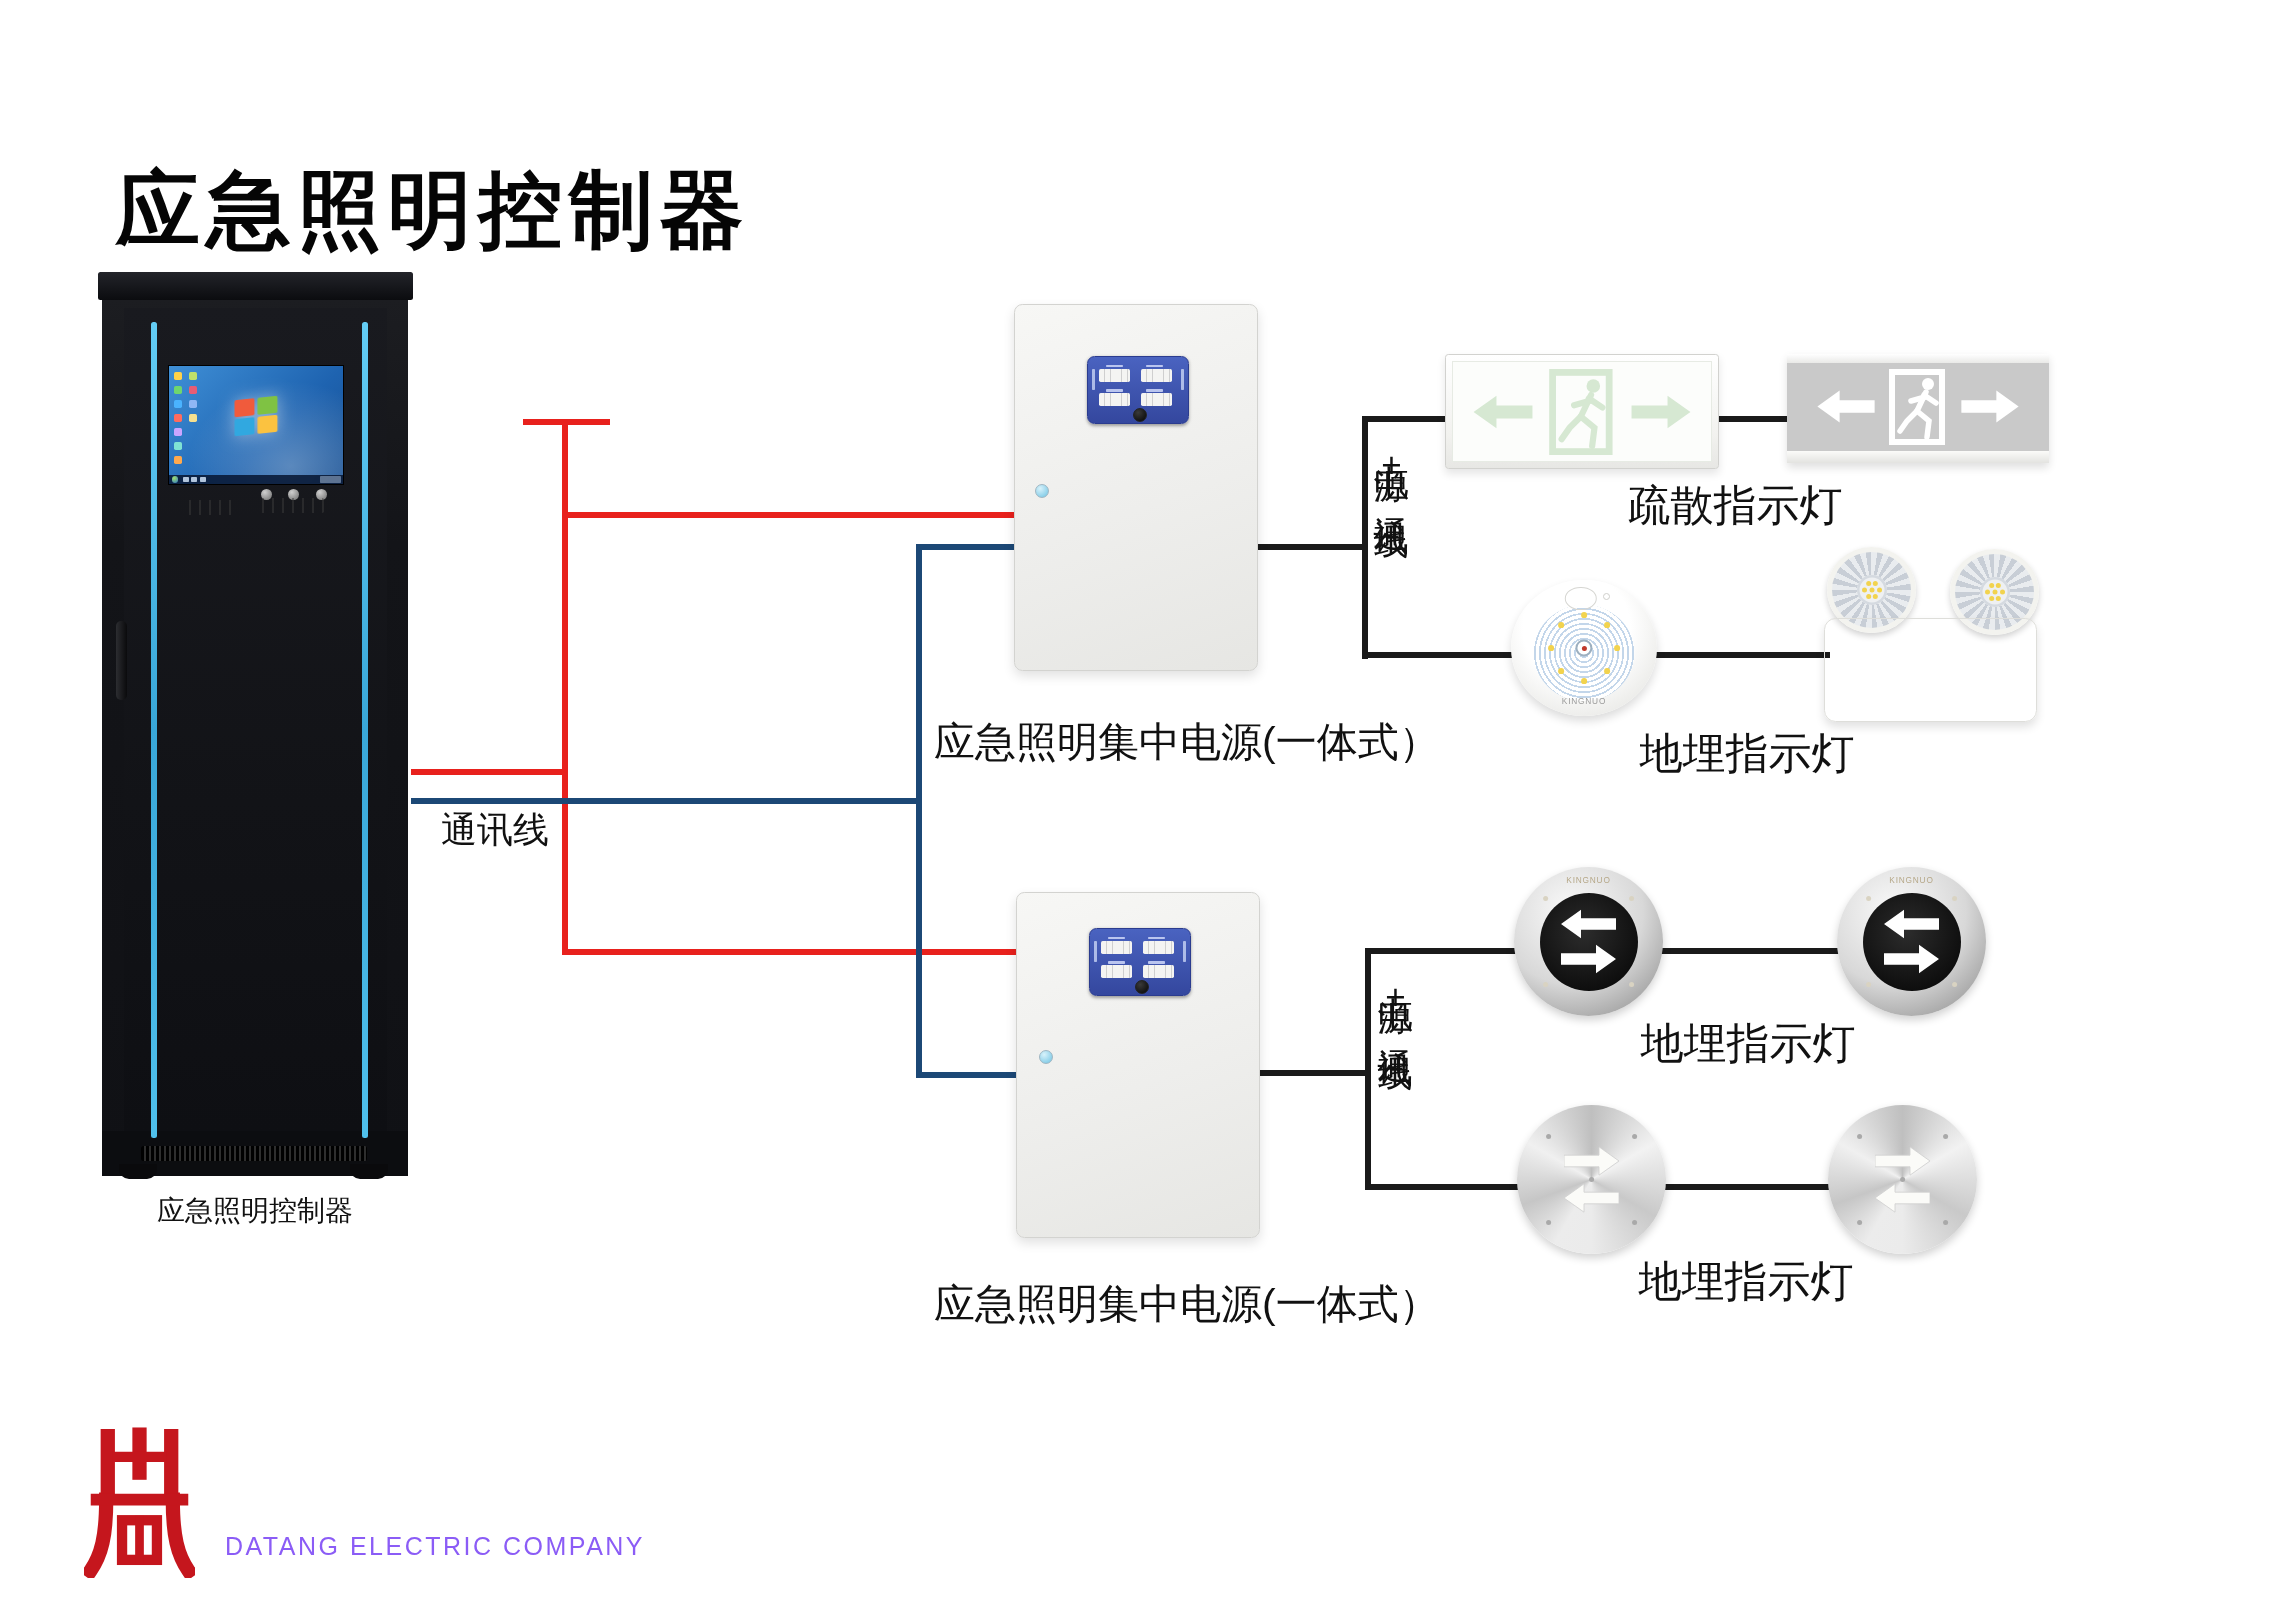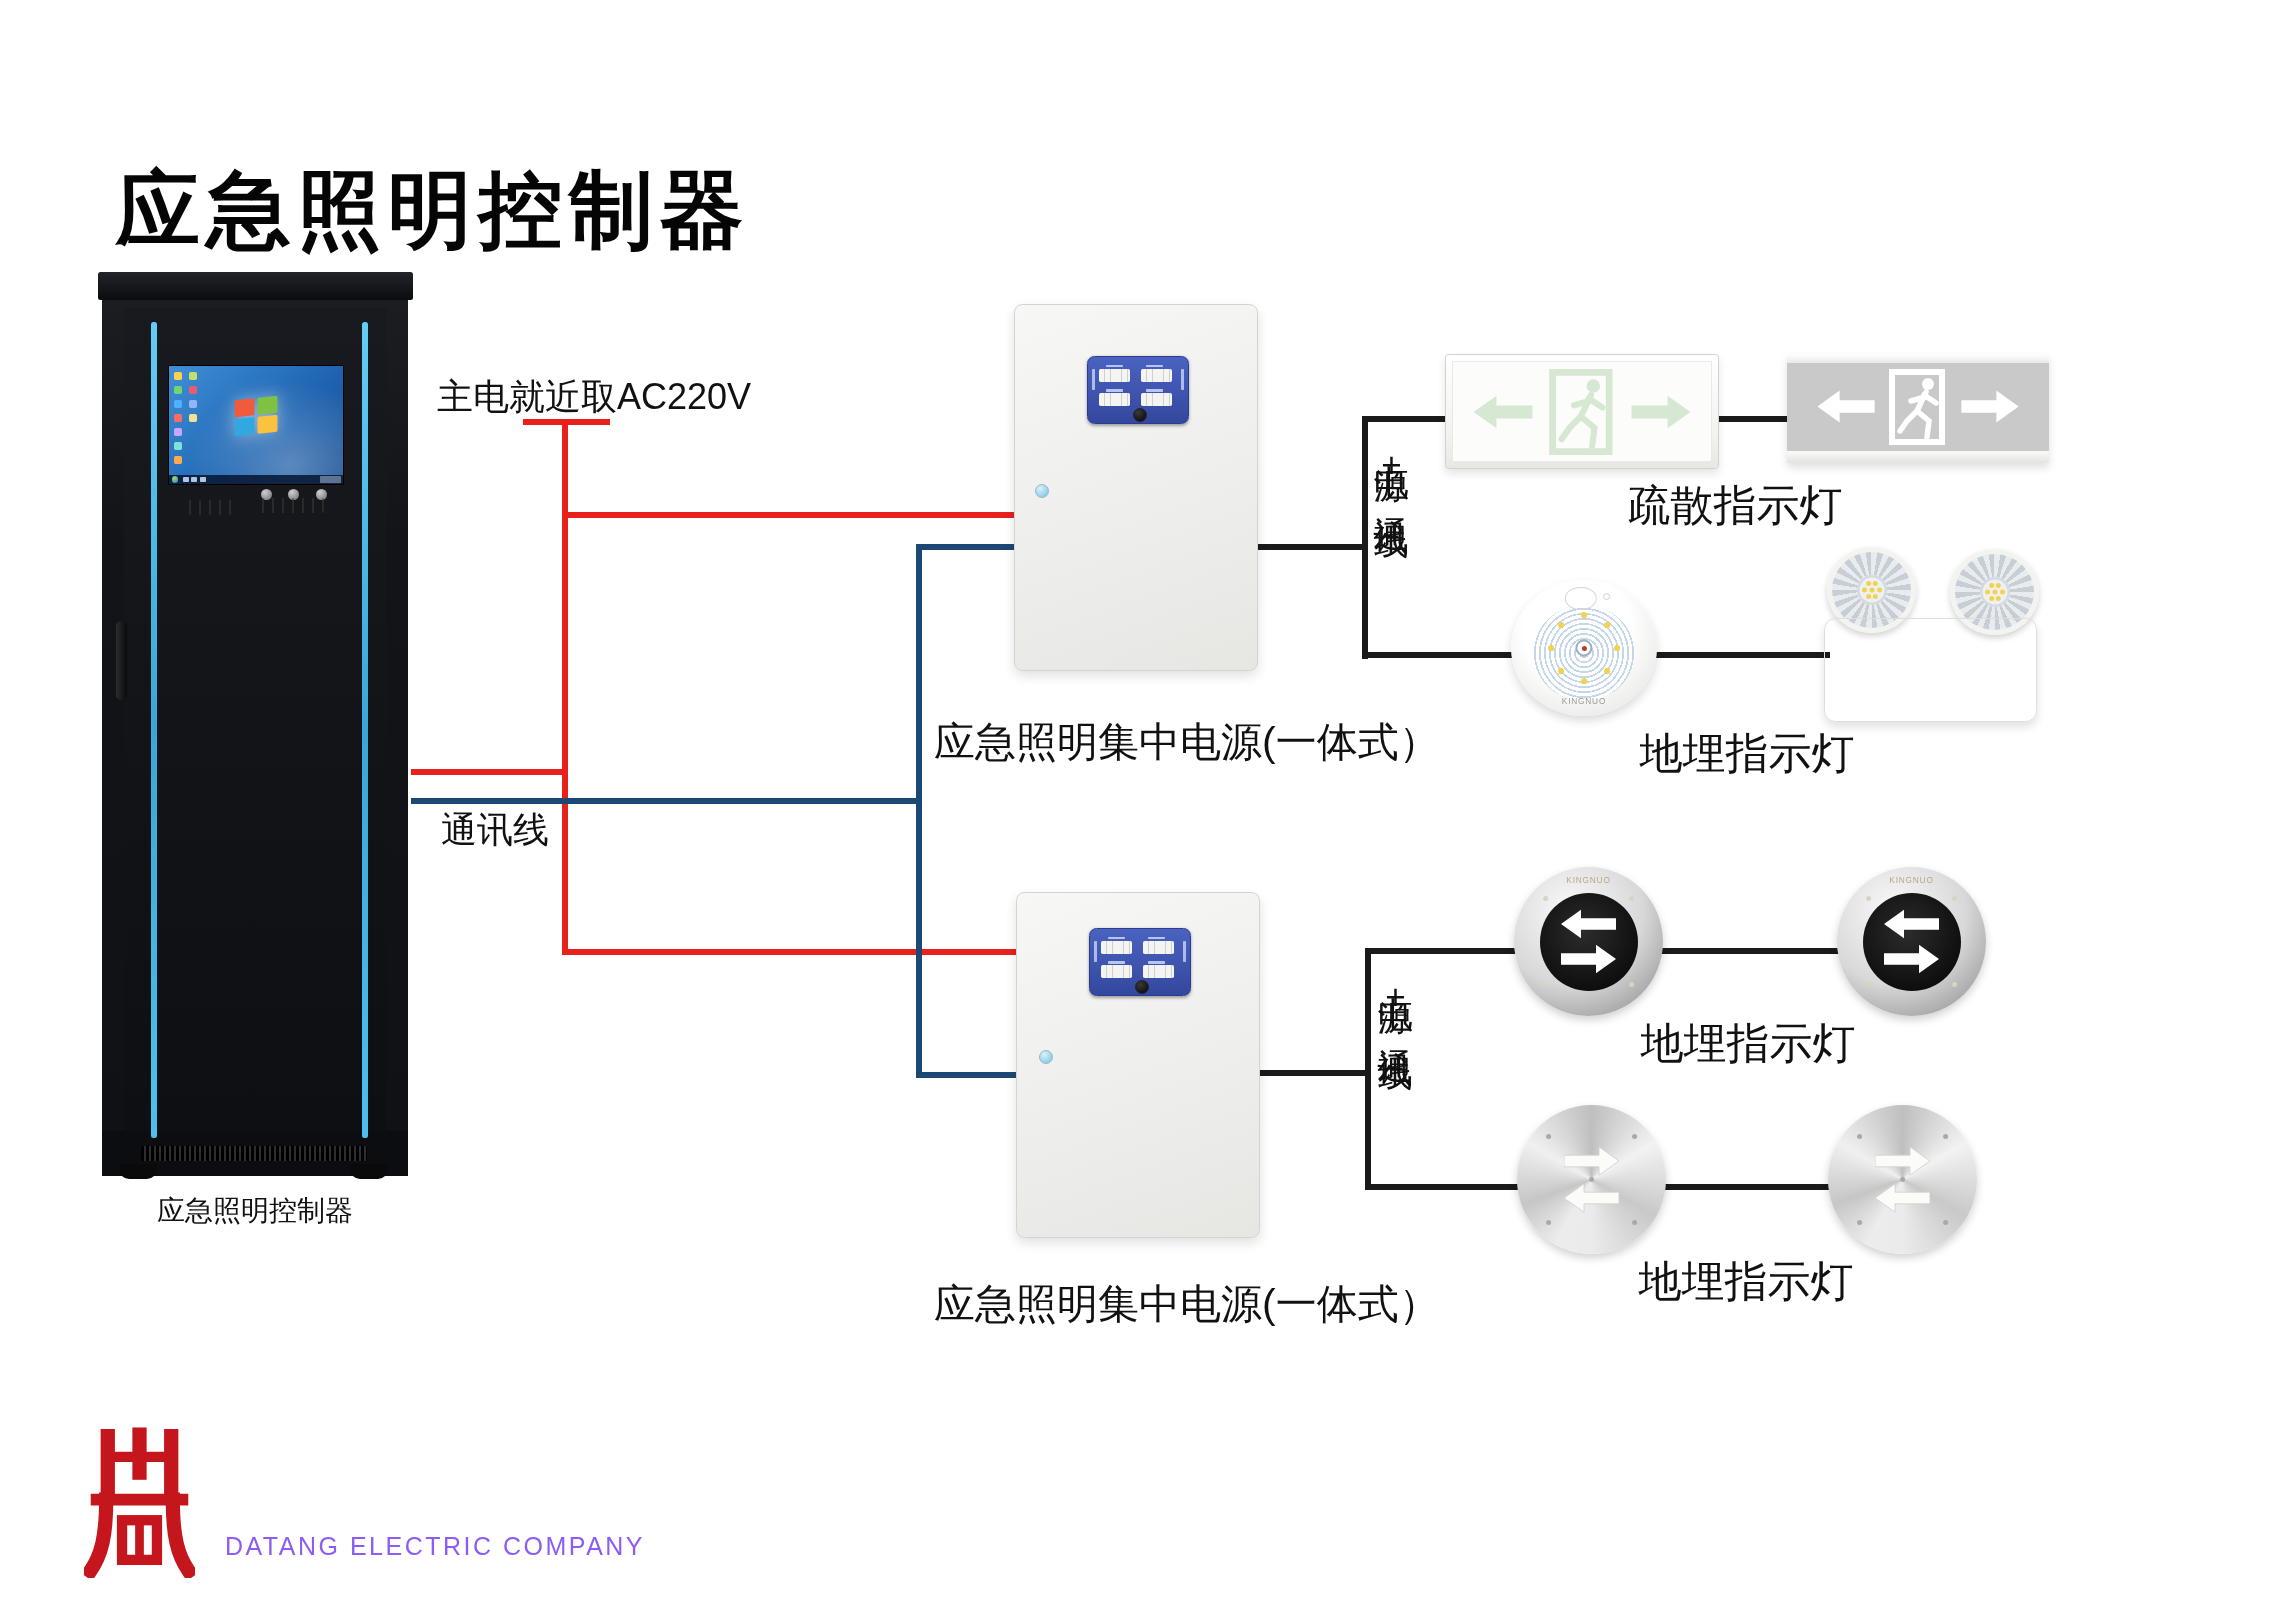--- a/index.html
+++ b/index.html
@@ -152,21 +152,20 @@
   <div class="wire black" style="left:1256px;top:544px;width:109px;height:5.8px;"></div>
   <div class="wire black" style="left:1362px;top:416px;width:5.8px;height:243px;"></div>
   <div class="wire black" style="left:1362px;top:416px;width:431px;height:5.8px;"></div>
   <div class="wire black" style="left:1362px;top:652px;width:468px;height:5.8px;"></div>
 
   <div class="wire black" style="left:1256px;top:1070px;width:113px;height:5.8px;"></div>
   <div class="wire black" style="left:1365px;top:948px;width:5.8px;height:242px;"></div>
   <div class="wire black" style="left:1365px;top:948px;width:480px;height:5.8px;"></div>
   <div class="wire black" style="left:1365px;top:1184px;width:472px;height:5.8px;"></div>
 
-  <div class="lbl mains-lbl">主电就近取AC220V</div>
   <div class="lbl comm-lbl">通讯线</div>
   <div class="lbl vtext" style="left:1374px;top:437px;">电源+通讯线</div>
   <div class="lbl vtext" style="left:1378px;top:969px;">电源+通讯线</div>
 
   <div class="rack">
     <div class="rack-cap"></div>
     <div class="rack-door"></div>
     <div class="rack-strip" style="left:49px;"></div>
     <div class="rack-strip" style="left:260px;"></div>
     <div class="rack-handle"></div>

